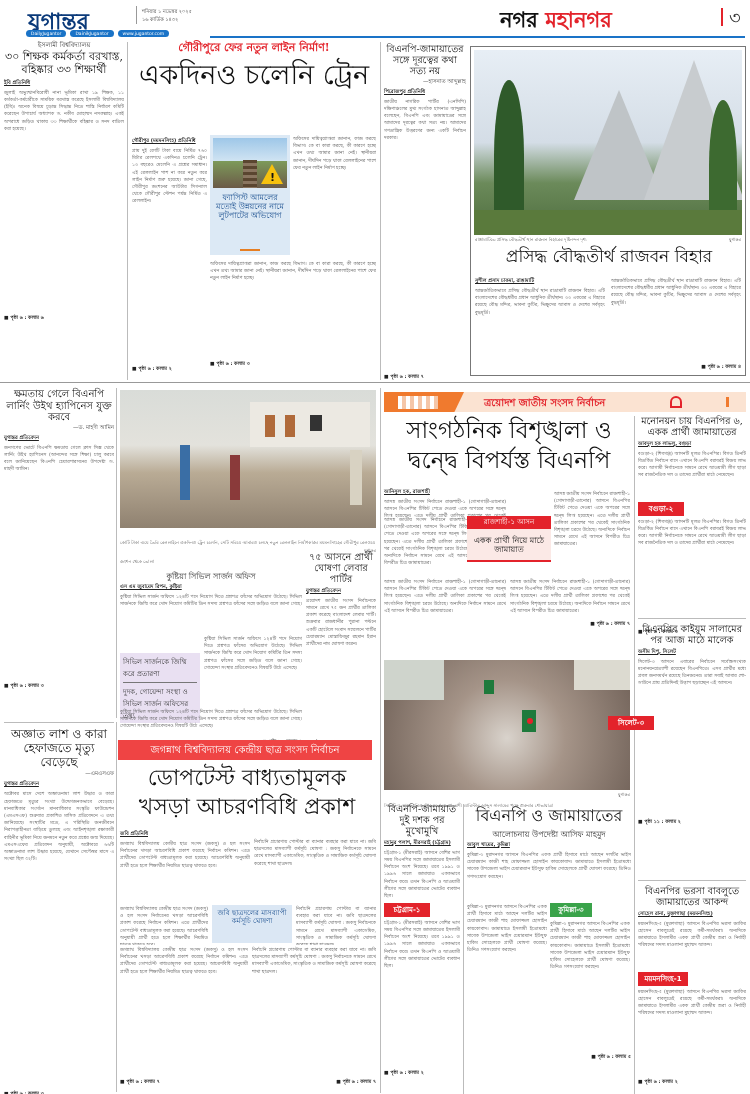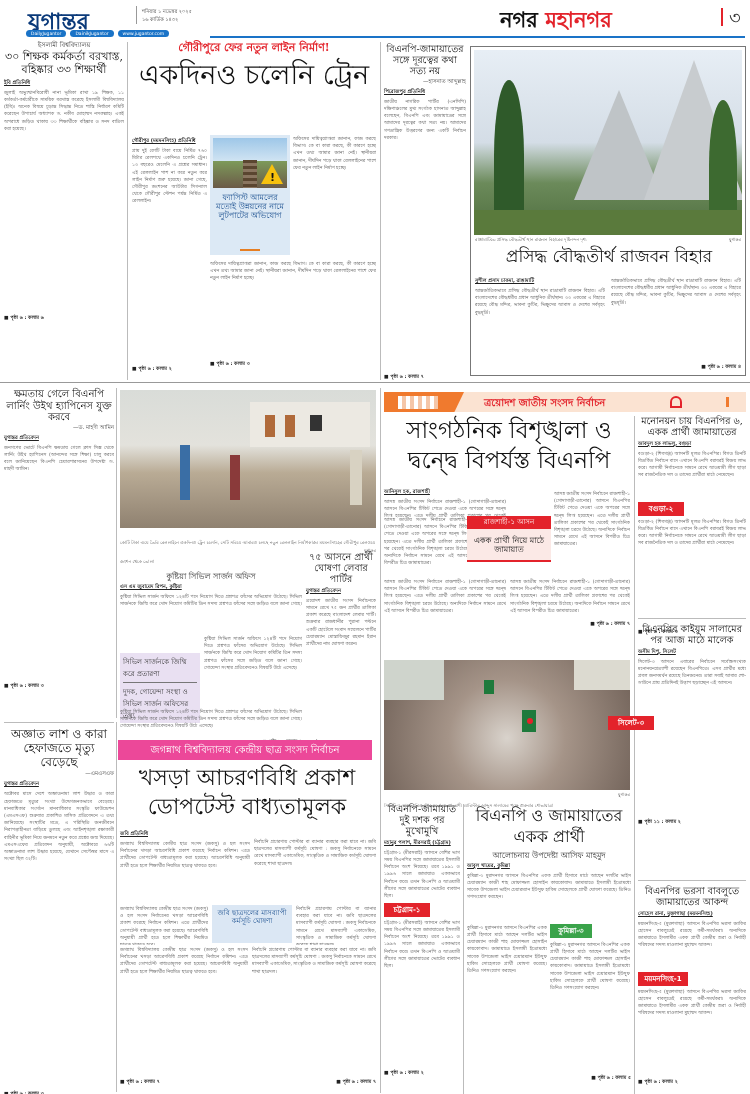--- a/index.html
+++ b/index.html
@@ -160,24 +160,24 @@
 <div class="hrule" style="left:4px;top:722px;width:110px"></div>
 <div class="abs" style="left:4px;top:728px;width:110px;">
   <div class="hl" style="font-size:12px">অজ্ঞাত লাশ ও কারা হেফাজতে মৃত্যু বেড়েছে</div>
   <div style="font-size:5.5px;text-align:right;color:#444;margin-top:1px">—এমএসএফ</div>
   <div class="byline">যুগান্তর প্রতিবেদন</div>
   <div class="body-text" style="height:300px">অক্টোবর মাসে দেশে অজ্ঞাতনামা লাশ উদ্ধার ও কারা হেফাজতে মৃত্যুর সংখ্যা উদ্বেগজনকভাবে বেড়েছে। মানবাধিকার সংগঠন মানবাধিকার সংস্কৃতি ফাউন্ডেশন (এমএসএফ) শুক্রবার প্রকাশিত মাসিক প্রতিবেদনে এ তথ্য জানিয়েছে। সংস্থাটির মতে, এ পরিস্থিতি জনজীবনে নিরাপত্তাহীনতা বাড়িয়ে তুলছে এবং আইনশৃঙ্খলা রক্ষাকারী বাহিনীর ভূমিকা নিয়ে জনমনে নতুন করে প্রশ্নের জন্ম দিয়েছে। এমএসএফের প্রতিবেদন অনুযায়ী, অক্টোবরে ৬৬টি অজ্ঞাতনামা লাশ উদ্ধার হয়েছে, যেখানে সেপ্টেম্বর মাসে এ সংখ্যা ছিল ৫২টি।</div>
   <div class="jump">■ পৃষ্ঠা ৬ : কলাম ৩</div>
 </div>
 <div class="vrule" style="left:116px;top:722px;height:370px"></div>
 
-<div class="abs" style="left:118px;top:740px;width:254px;height:20px;background:#ec4899;color:#fff;font-size:10px;text-align:center;line-height:20px;font-family:'DejaVu Serif',serif">জগন্নাথ বিশ্ববিদ্যালয় কেন্দ্রীয় ছাত্র সংসদ নির্বাচন</div>
+<div class="abs" style="left:118px;top:740px;width:254px;height:20px;background:#ef4444;color:#fff;font-size:10px;text-align:center;line-height:20px;font-family:'DejaVu Serif',serif">জগন্নাথ বিশ্ববিদ্যালয় কেন্দ্রীয় ছাত্র সংসদ নির্বাচন</div>
 <div class="abs hl" style="left:118px;top:764px;width:258px;font-size:22px;line-height:1.3">
+  <div>ডোপটেস্ট বাধ্যতামূলক</div>
   <div>খসড়া আচরণবিধি প্রকাশ</div>
-  <div>ডোপটেস্ট বাধ্যতামূলক</div>
 </div>
 <div class="abs" style="left:120px;top:828px;width:130px;">
   <div class="byline">জবি প্রতিনিধি</div>
   <div class="body-text" style="height:62px">জগন্নাথ বিশ্ববিদ্যালয় কেন্দ্রীয় ছাত্র সংসদ (জকসু) ও হল সংসদ নির্বাচনের খসড়া আচরণবিধি প্রকাশ করেছে নির্বাচন কমিশন। এতে প্রার্থীদের ডোপটেস্ট বাধ্যতামূলক করা হয়েছে। আচরণবিধি অনুযায়ী প্রার্থী হতে হলে শিক্ষার্থীর নিয়মিত ছাত্রত্ব থাকতে হবে।</div>
 </div>
 <div class="abs" style="left:254px;top:838px;width:122px;">
   <div class="body-text" style="height:62px">নির্বাচনি প্রচারণায় পোস্টার বা ব্যানার ব্যবহার করা যাবে না। জবি ছাত্রদলের মাসব্যাপী কর্মসূচি ঘোষণা : জকসু নির্বাচনকে সামনে রেখে মাসব্যাপী একাডেমিক, সাংস্কৃতিক ও সামাজিক কর্মসূচি ঘোষণা করেছে শাখা ছাত্রদল।</div>
 </div>
 <div class="abs" style="left:212px;top:905px;width:80px;height:38px;background:#dbe7f4;padding:4px 2px;">
   <div class="hl" style="font-size:7px;color:#1a4f8f">জবি ছাত্রদলের মাসব্যাপী কর্মসূচি ঘোষণা</div>
@@ -271,21 +271,20 @@
   <div class="body-text" style="height:52px">চট্টগ্রাম-১ (মীরসরাই) আসনে বেশির ভাগ সময় বিএনপির সঙ্গে জামায়াতের ইসলামী নির্বাচনে অংশ নিয়েছে। তবে ১৯৯১ ও ১৯৯৬ সালে জামায়াত এককভাবে নির্বাচন করে। তখন বিএনপি ও আওয়ামী লীগের সঙ্গে জামায়াতের ভোটের ব্যবধান ছিল।</div>
   <div class="redtag" style="position:relative;width:46px;margin:2px 0">চট্টগ্রাম-১</div>
   <div class="body-text" style="height:150px">চট্টগ্রাম-১ (মীরসরাই) আসনে বেশির ভাগ সময় বিএনপির সঙ্গে জামায়াতের ইসলামী নির্বাচনে অংশ নিয়েছে। তবে ১৯৯১ ও ১৯৯৬ সালে জামায়াত এককভাবে নির্বাচন করে। তখন বিএনপি ও আওয়ামী লীগের সঙ্গে জামায়াতের ভোটের ব্যবধান ছিল।</div>
   <div class="jump">■ পৃষ্ঠা ৬ : কলাম ২</div>
 </div>
 <div class="vrule" style="left:463px;top:804px;height:290px"></div>
 
 <div class="abs" style="left:467px;top:806px;width:164px;">
   <div class="hl" style="font-size:16px;line-height:1.3">
     <div>বিএনপি ও জামায়াতের</div>
-    <div>একক প্রার্থী</div>
   </div>
   <div class="hl" style="font-size:8px;color:#333;margin-top:3px">আলোচনায় উপদেষ্টা আসিফ মাহমুদ</div>
   <div class="byline">আবুল খায়ের, কুমিল্লা</div>
   <div class="body-text" style="height:50px">কুমিল্লা-৩ মুরাদনগর আসনে বিএনপির একক প্রার্থী হিসাবে মাঠে আছেন দলটির ভাইস চেয়ারম্যান কাজী শাহ মোফাজ্জল হোসাইন কায়কোবাদ। জামায়াতে ইসলামী ইতোমধ্যে সাবেক উপজেলা ভাইস চেয়ারম্যান ইউসুফ হাকিম সোহেলকে প্রার্থী ঘোষণা করেছে। তিনিও গণসংযোগ করছেন।</div>
   <div style="display:flex;gap:3px;margin-top:2px">
     <div class="body-text" style="width:80px;height:150px">কুমিল্লা-৩ মুরাদনগর আসনে বিএনপির একক প্রার্থী হিসাবে মাঠে আছেন দলটির ভাইস চেয়ারম্যান কাজী শাহ মোফাজ্জল হোসাইন কায়কোবাদ। জামায়াতে ইসলামী ইতোমধ্যে সাবেক উপজেলা ভাইস চেয়ারম্যান ইউসুফ হাকিম সোহেলকে প্রার্থী ঘোষণা করেছে। তিনিও গণসংযোগ করছেন।</div>
     <div>
       <div class="redtag" style="position:relative;width:42px;background:#3aa34a">কুমিল্লা-৩</div>
       <div class="body-text" style="width:80px;height:130px;margin-top:3px">কুমিল্লা-৩ মুরাদনগর আসনে বিএনপির একক প্রার্থী হিসাবে মাঠে আছেন দলটির ভাইস চেয়ারম্যান কাজী শাহ মোফাজ্জল হোসাইন কায়কোবাদ। জামায়াতে ইসলামী ইতোমধ্যে সাবেক উপজেলা ভাইস চেয়ারম্যান ইউসুফ হাকিম সোহেলকে প্রার্থী ঘোষণা করেছে। তিনিও গণসংযোগ করছেন।</div>
     </div>

